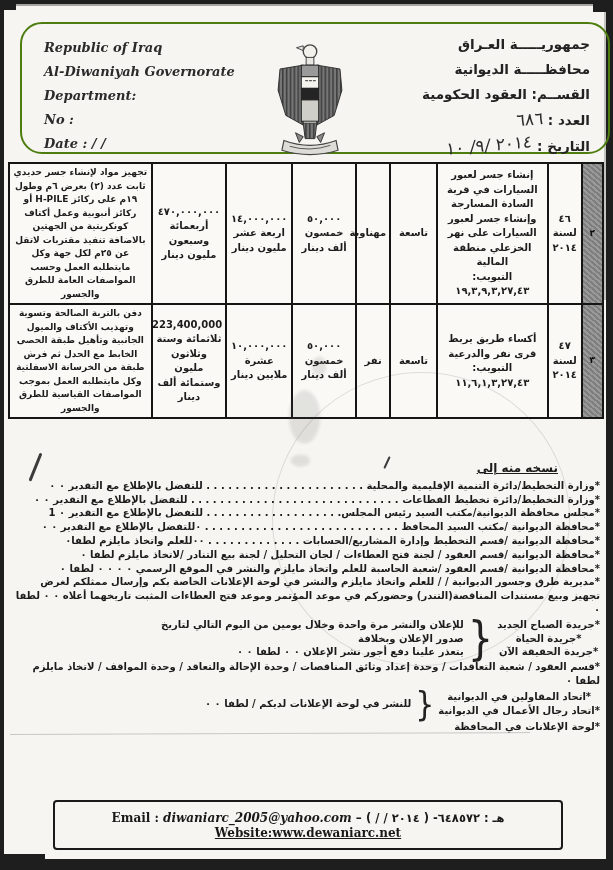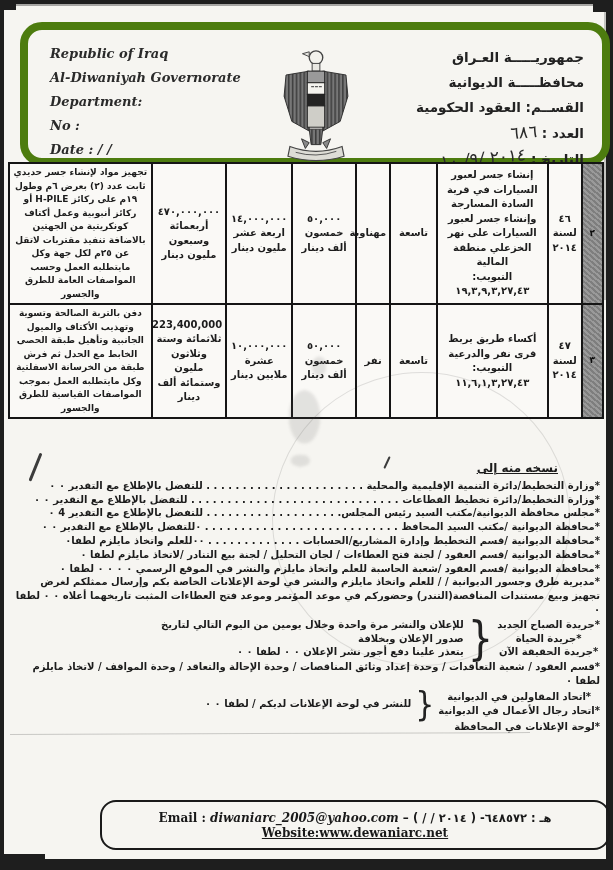--- a/index.html
+++ b/index.html
@@ -18,30 +18,30 @@
   .edge-right2{right:7px;top:0;width:2px;height:300px;background:#777;opacity:.4;}
   .edge-bottom{left:0;bottom:0;width:613px;height:11px;}
   .edge-bottom2{left:0;bottom:11px;width:45px;height:5px;}
   .edge-corner-tl{left:0;top:0;width:16px;height:10px;}
   .edge-corner-tr{right:0;top:0;width:20px;height:12px;}
   .artifact-line{position:absolute;left:10px;top:733px;width:520px;height:1px;background:rgba(40,40,40,.22);transform:rotate(-.2deg);}
 
   
   .header-box{
     position:absolute;left:20px;top:22px;width:574px;height:128px;
-    border:8px solid #4d7c0f;border-radius:22px;background:transparent;
+    border:2px solid #4d7c0f;border-radius:22px;background:transparent;padding-left:12px;
   }
   .hdr-en{
     position:absolute;left:22px;top:12px;
     font-family:"DejaVu Serif", serif;font-style:italic;font-weight:bold;
     font-size:13px;line-height:24px;color:#2a2a2a;
   }
   .hdr-ar{
     position:absolute;right:18px;top:8px;direction:rtl;text-align:right;
-    font-size:13.5px;font-weight:bold;line-height:25px;color:#222;margin-top:7px;
+    font-size:13.5px;font-weight:bold;line-height:25px;color:#222;
   }
   .hand{
     display:inline-block;font-weight:normal;font-size:17px;
     transform:rotate(-5deg) skewX(-6deg);color:#2b2b2b;letter-spacing:2px;
   }
   .emblem{position:absolute;left:244px;top:16px;width:88px;height:116px;}
 
   
   .main-table{
     position:absolute;left:8px;top:162px;width:596px;
@@ -94,23 +94,23 @@
   .brace-glyph{
     flex:0 0 auto;font-size:40px;font-weight:normal;line-height:1;
     transform:scaleY(1.15);margin:0 4px;color:#222;font-family:"DejaVu Sans", sans-serif;
   }
   .brace-group.unions .brace-glyph{font-size:30px;}
   .brace-note{flex:0 0 auto;max-width:330px;white-space:pre-line;text-align:right;}
 
   
   .footer-box{
     position:absolute;left:53px;top:800px;width:506px;height:46px;
-    border:2px solid #1a1a1a;border-radius:16px;
+    border:2px solid #1a1a1a;border-radius:4px;
     display:flex;flex-direction:column;justify-content:center;align-items:center;
-    font-family:"DejaVu Serif", serif;font-weight:bold;font-size:12px;color:#191919;margin-left:47px;
+    font-family:"DejaVu Serif", serif;font-weight:bold;font-size:12px;color:#191919;
   }
   .footer-line1{direction:ltr;}
   .footer-line1 .email-val{font-style:italic;}
   .footer-line1 .phone{direction:rtl;unicode-bidi:isolate;font-family:"DejaVu Sans", sans-serif;font-size:11.5px;}
   .footer-line2{text-decoration:underline;margin-top:1px;}
 </style>
 </head>
 <body>
 
 <div class="edge edge-top"></div>
@@ -232,21 +232,21 @@
 
 <div class="stamp-circle"></div>
 <div class="watermark"></div>
 <div class="pen-slash big"></div>
 <div class="pen-slash small"></div>
 
 <div class="dist">
   <div><span class="dist-heading">نسخه منه إلى</span></div>
   <div class="dist-line">*وزارة التخطيط/دائرة التنمية الإقليمية والمحلية . . . . . . . . . . . . . . . . . . . . . . للتفضل بالإطلاع مع التقدير ٠ ٠</div>
   <div class="dist-line">*وزارة التخطيط/دائرة تخطيط القطاعات . . . . . . . . . . . . . . . . . . . . . . . . . . . . . للتفضل بالإطلاع مع التقدير ٠ ٠</div>
-  <div class="dist-line">*مجلس محافظة الديوانية/مكتب السيد رئيس المجلس. . . . . . . . . . . . . . . . . . . للتفضل بالإطلاع مع التقدير 4 ٠</div>
+  <div class="dist-line">*مجلس محافظة الديوانية/مكتب السيد رئيس المجلس. . . . . . . . . . . . . . . . . . . للتفضل بالإطلاع مع التقدير ٠ 1</div>
   <div class="dist-line">*محافظة الديوانية /مكتب السيد المحافظ . . . . . . . . . . . . . . . . . . . . . . . . . . . ٠للتفضل بالإطلاع مع التقدير ٠ ٠</div>
   <div class="dist-line">*محافظة الديوانية /قسم التخطيط وإدارة المشاريع/الحسابات . . . . . . . . . . . . . ٠٠للعلم واتخاذ مايلزم لطفا٠</div>
   <div class="dist-line">*محافظة الديوانية /قسم العقود / لجنة فتح العطاءات / لجان التحليل / لجنة بيع التنادر /لاتخاذ مايلزم لطفا ٠</div>
   <div class="dist-line">*محافظة الديوانية /قسم العقود /شعبة الحاسبة للعلم واتخاذ مايلزم والنشر في الموقع الرسمي ٠ ٠ ٠ ٠ لطفا ٠</div>
   <div class="dist-line">*مديرية طرق وجسور الديوانية / / للعلم واتخاذ مايلزم والنشر في لوحة الإعلانات الخاصة بكم وإرسال ممثلكم لغرض تجهيز وبيع مستندات المناقصة(التندر) وحضوركم في موعد المؤتمر وموعد فتح العطاءات المثبت تاريخهما أعلاه ٠ ٠ لطفا ٠</div>
 
   <div class="brace-group newspapers">
     <div class="brace-names">
       <div>*جريدة الصباح الجديد</div>
       <div>*جريدة الحياة</div>

